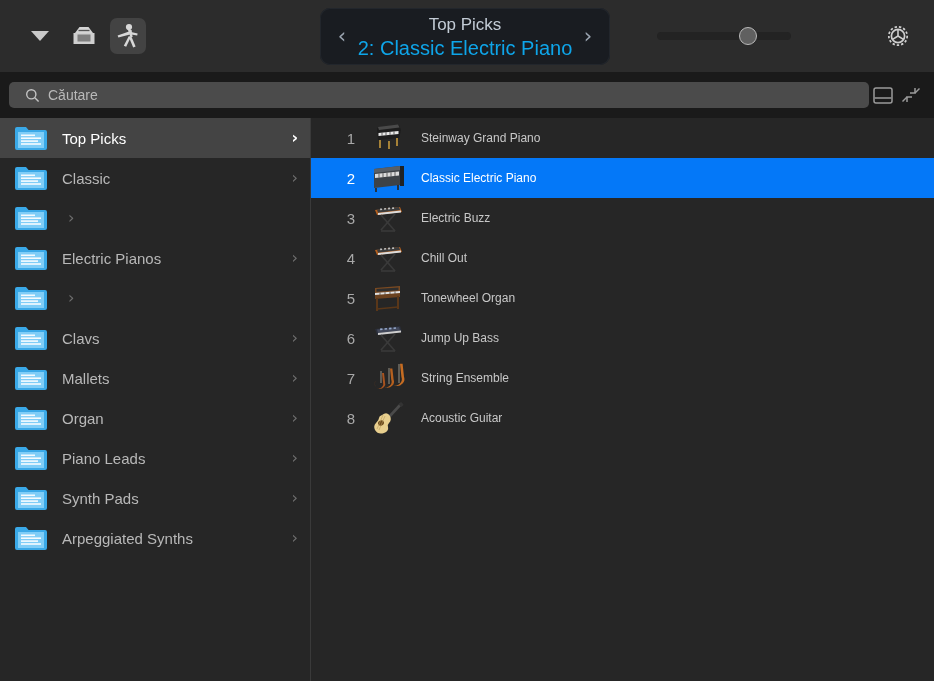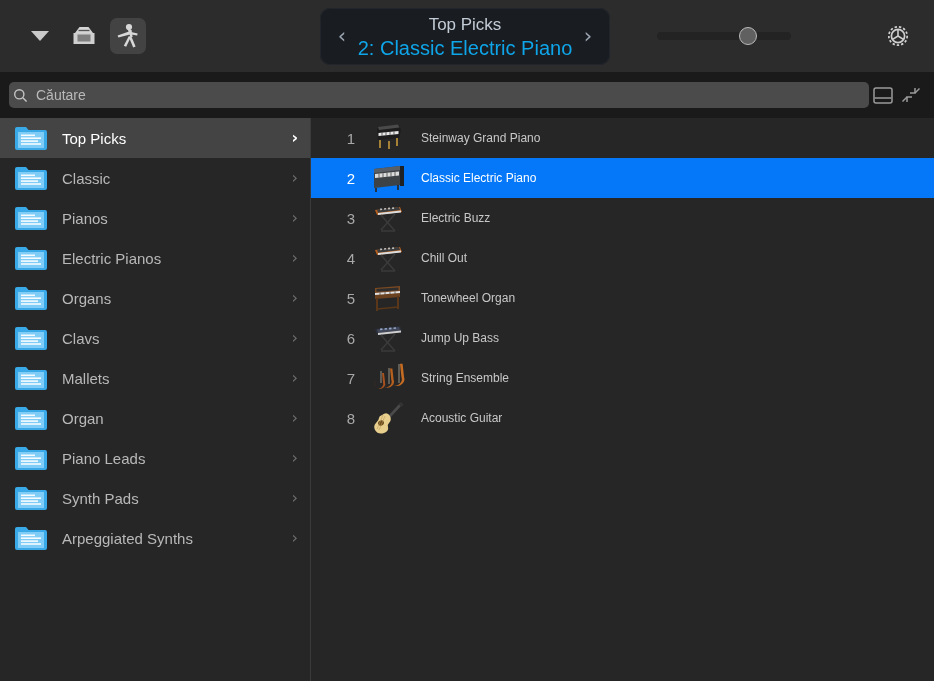--- a/index.html
+++ b/index.html
@@ -152,21 +152,21 @@
     padding: 0 9px;
     box-sizing: border-box;
   }
   .searchfield {
     flex: 1;
     height: 26px;
     background: #4b4b4b;
     border-radius: 5px;
     display: flex;
     align-items: center;
-    padding: 0 4px;
+    padding: 0 16px;
     box-sizing: border-box;
     margin-right: 0;
   }
   .searchfield svg { flex: none; margin-right: 8px; }
   .search-input {
     flex: 1;
     background: transparent;
     border: none;
     outline: none;
     color: #dcdcdc;
@@ -392,21 +392,20 @@
         <svg class="folder-ico" width="34" height="27" viewBox="0 0 34 27">
           <path d="M1 4 a2 2 0 0 1 2-2 h9 l2.6 3 H31 a2 2 0 0 1 2 2 v16 a2 2 0 0 1-2 2 H3 a2 2 0 0 1-2-2 Z" fill="#3aa9e8"></path>
           <rect x="4" y="7" width="26" height="16" fill="#7fcdf7"></rect>
           <g fill="#ffffff" opacity=".92">
             <rect x="7" y="9.5" width="14" height="1.6"></rect>
               <rect x="7" y="12.4" width="20" height="1.6"></rect>
             <rect x="7" y="15.3" width="17" height="1.6"></rect>
               <rect x="7" y="18.2" width="20" height="1.6"></rect>
           </g>
         </svg>
-        <span class="side-label">Pianos</span>
         <span class="chev">›</span>
       </div>
 
       <div class="side-item">
         <svg class="folder-ico" width="34" height="27" viewBox="0 0 34 27">
           <path d="M1 4 a2 2 0 0 1 2-2 h9 l2.6 3 H31 a2 2 0 0 1 2 2 v16 a2 2 0 0 1-2 2 H3 a2 2 0 0 1-2-2 Z" fill="#3aa9e8"></path>
           <rect x="4" y="7" width="26" height="16" fill="#7fcdf7"></rect>
           <g fill="#ffffff" opacity=".92">
             <rect x="7" y="9.5" width="14" height="1.6"></rect>
               <rect x="7" y="12.4" width="20" height="1.6"></rect>
@@ -422,21 +421,20 @@
         <svg class="folder-ico" width="34" height="27" viewBox="0 0 34 27">
           <path d="M1 4 a2 2 0 0 1 2-2 h9 l2.6 3 H31 a2 2 0 0 1 2 2 v16 a2 2 0 0 1-2 2 H3 a2 2 0 0 1-2-2 Z" fill="#3aa9e8"></path>
           <rect x="4" y="7" width="26" height="16" fill="#7fcdf7"></rect>
           <g fill="#ffffff" opacity=".92">
             <rect x="7" y="9.5" width="14" height="1.6"></rect>
               <rect x="7" y="12.4" width="20" height="1.6"></rect>
             <rect x="7" y="15.3" width="17" height="1.6"></rect>
               <rect x="7" y="18.2" width="20" height="1.6"></rect>
           </g>
         </svg>
-        <span class="side-label">Organs</span>
         <span class="chev">›</span>
       </div>
 
       <div class="side-item">
         <svg class="folder-ico" width="34" height="27" viewBox="0 0 34 27">
           <path d="M1 4 a2 2 0 0 1 2-2 h9 l2.6 3 H31 a2 2 0 0 1 2 2 v16 a2 2 0 0 1-2 2 H3 a2 2 0 0 1-2-2 Z" fill="#3aa9e8"></path>
           <rect x="4" y="7" width="26" height="16" fill="#7fcdf7"></rect>
           <g fill="#ffffff" opacity=".92">
             <rect x="7" y="9.5" width="14" height="1.6"></rect>
               <rect x="7" y="12.4" width="20" height="1.6"></rect>

